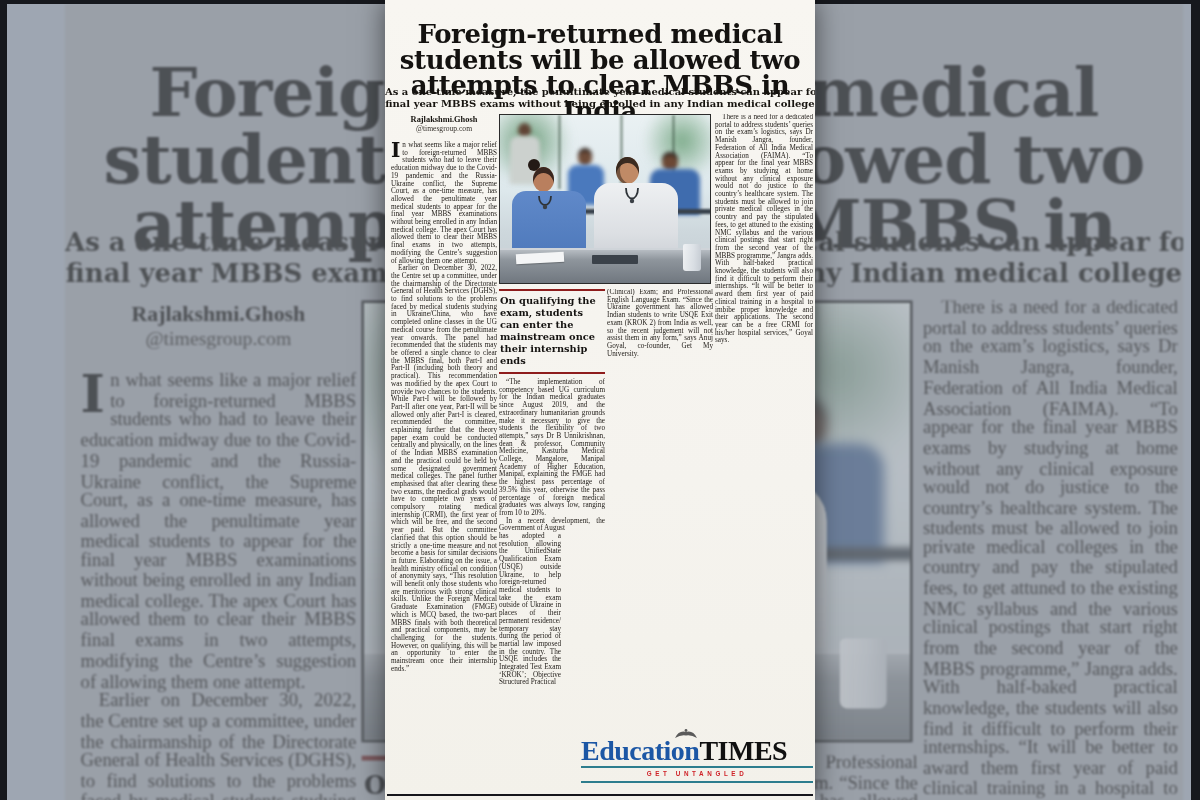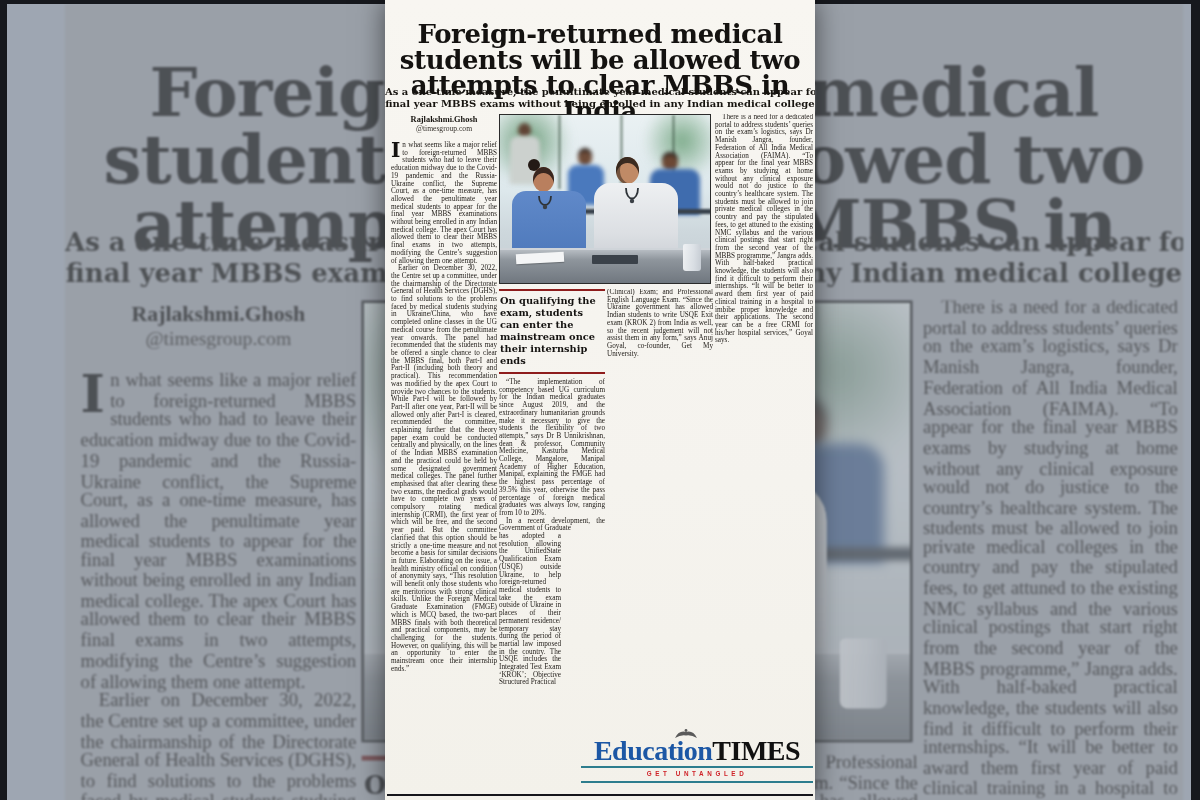--- a/index.html
+++ b/index.html
@@ -66,21 +66,21 @@
     border-top:2px solid #cfd4d9;}
   .ph-paper{left:16px;bottom:20px;width:48px;height:10px;background:#f4f5f6;
     transform:rotate(-3deg);box-shadow:0 1px 1px rgba(0,0,0,.25);}
   .ph-tablet{left:92px;bottom:19px;width:46px;height:9px;background:#3a4149;border-radius:1px;}
   .ph-cup{right:9px;bottom:12px;width:18px;height:27px;border-radius:2px 2px 3px 3px;
     background:linear-gradient(90deg,#f1f3f5 0%,#dde2e7 60%,#c9cfd6 100%);opacity:.95;}
   .steth{position:absolute;}
   
   .logo{position:absolute;left:196px;top:737px;width:232px;z-index:5;}
   .logo-crest{position:absolute;left:92px;top:-9px;}
-  .logo-word{text-align:center;font-family:"Liberation Serif",serif;font-weight:bold;
+  .logo-word{text-align:left;font-family:"Liberation Serif",serif;font-weight:bold;
     font-size:28px;line-height:28px;letter-spacing:-.5px;white-space:nowrap;}
   .logo-word .edu{color:#1c57a5;}
   .logo-word .times{color:#101010;}
   .logo-rule{height:2px;background:#2d7d8d;margin-top:1px;}
   .logo-tagline{text-align:center;font-family:"Liberation Sans",sans-serif;
     font-weight:bold;font-size:6.3px;letter-spacing:3.6px;color:#cf2127;
     padding:2px 0 2.5px;}
   .bottom-rule{position:absolute;left:2px;right:2px;bottom:4px;height:2.2px;background:#15151a;}
 </style>
 </head>
@@ -219,21 +219,21 @@
 
     <div class="ph-desk"></div>
     <div class="ph-paper"></div>
     <div class="ph-tablet"></div>
     <div class="ph-cup"></div>
   </div>
 
   <div class="col col2">
     <div class="pullquote">On qualifying the exam, students can enter the mainstream once their internship ends</div>
     <p class="ind">“The implementation of competency based UG curriculum for the Indian medical graduates since August 2019, and the extraordinary humanitarian grounds make it necessary to give the students the flexibility of two attempts,” says Dr B Unnikrishnan, dean &amp; professor, Community Medicine, Kasturba Medical College, Mangalore, Manipal Academy of Higher Education, Manipal, explaining the FMGE had the highest pass percentage of 39.5% this year, otherwise the pass percentage of foreign medical graduates was always low, ranging from 10 to 20%.</p>
-    <p class="ind">In a recent development, the Government of Graduate</p>
+    <p class="ind">In a recent development, the Government of August</p>
     <p class="narrow">has adopted a resolution allowing the UnifiedState Qualification Exam (USQE) outside Ukraine, to help foreign-returned medical students to take the exam outside of Ukraine in places of their permanent residence/ temporary stay during the period of martial law imposed in the country. The USQE includes the Integrated Test Exam ‘KROK’; Objective Structured Practical</p>
   </div>
 
   <div class="col col3">
     <p>(Clinical) Exam; and Professional English Language Exam. “Since the Ukraine government has allowed Indian students to write USQE Exit exam (KROK 2) from India as well, so the recent judgement will not assist them in any form,” says Anuj Goyal, co-founder, Get My University.</p>
   </div>
 
   <div class="col col4">
     <p class="ind">There is a need for a dedicated portal to address students’ queries on the exam’s logistics, says Dr Manish Jangra, founder, Federation of All India Medical Association (FAIMA). “To appear for the final year MBBS exams by studying at home without any clinical exposure would not do justice to the country’s healthcare system. The students must be allowed to join private medical colleges in the country and pay the stipulated fees, to get attuned to the existing NMC syllabus and the various clinical postings that start right from the second year of the MBBS programme,” Jangra adds. With half-baked practical knowledge, the students will also find it difficult to perform their internships. “It will be better to award them first year of paid clinical training in a hospital to imbibe proper knowledge and their applications. The second year can be a free CRMI for his/her hospital services,” Goyal says.</p>
   </div>

